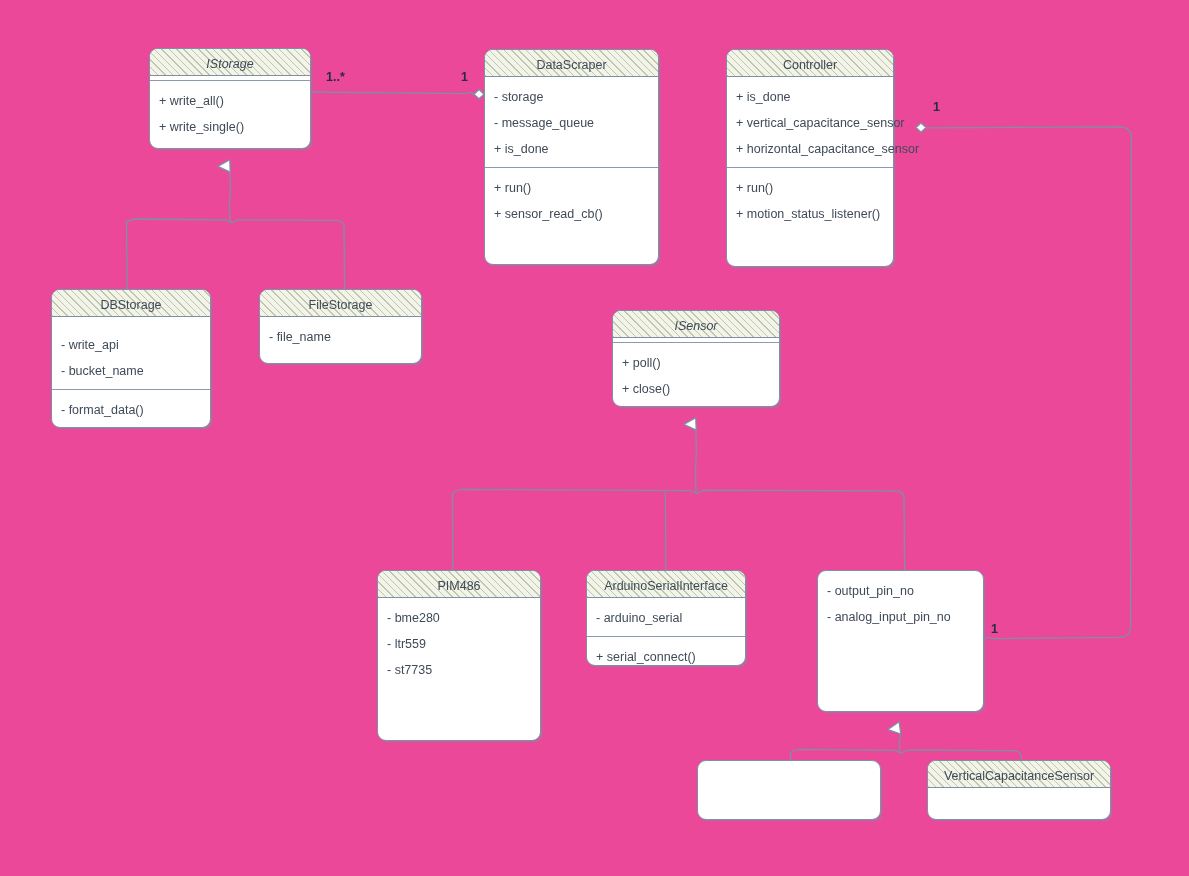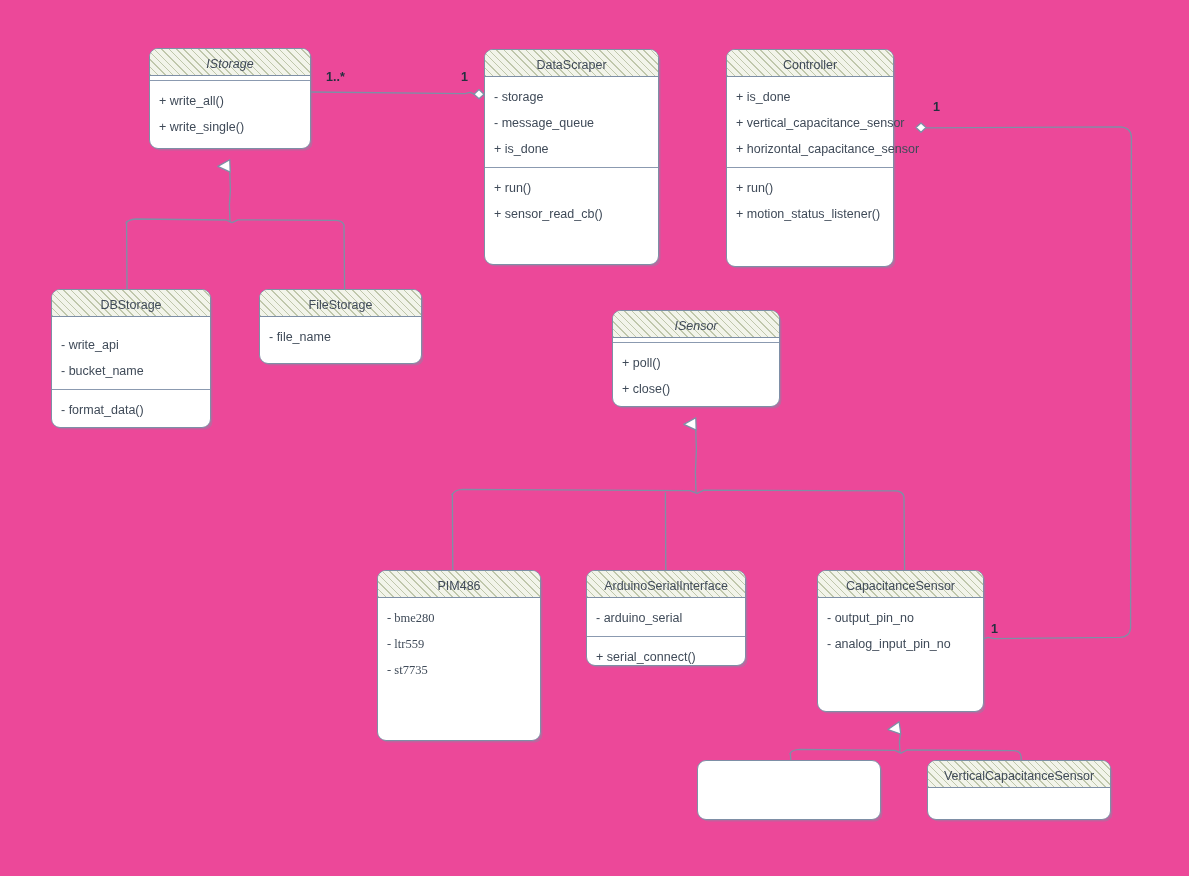--- a/index.html
+++ b/index.html
@@ -185,38 +185,37 @@
       <div class="uml-class" style="left: 612px; top: 310px; width: 168px; height: 97px;">
         <div class="uml-header italic"><span>ISensor</span></div>
         <div class="uml-compartment divided" style="padding-top: 0px; padding-bottom: 4px;"></div>
         <div class="uml-compartment" style="padding-top: 7px;">
           <div class="uml-member">+ poll()</div>
           <div class="uml-member">+ close()</div>
         </div>
       </div>
       <div class="uml-class" style="left: 377px; top: 570px; width: 164px; height: 171px;">
         <div class="uml-header"><span>PIM486</span></div>
-        <div class="uml-compartment" style="padding-top: 7px; padding-bottom: 5px; font-family: Liberation Serif, serif;">
+        <div class="uml-compartment" style="padding-top: 7px; padding-bottom: 5px;">
           <div class="uml-member">- bme280</div>
           <div class="uml-member">- ltr559</div>
           <div class="uml-member">- st7735</div>
         </div>
         <div class="uml-compartment" style="padding-top: 0px;"></div>
       </div>
       <div class="uml-class" style="left: 586px; top: 570px; width: 160px; height: 96px;">
         <div class="uml-header"><span>ArduinoSerialInterface</span></div>
         <div class="uml-compartment divided" style="padding-top: 7px; padding-bottom: 5px;">
           <div class="uml-member">- arduino_serial</div>
         </div>
         <div class="uml-compartment" style="padding-top: 7px;">
           <div class="uml-member">+ serial_connect()</div>
         </div>
       </div>
       <div class="uml-class" style="left: 817px; top: 570px; width: 167px; height: 142px;">
-        <div class="uml-header"><span>CapacitanceSensor</span></div>
         <div class="uml-compartment" style="padding-top: 7px; padding-bottom: 5px;">
           <div class="uml-member">- output_pin_no</div>
           <div class="uml-member">- analog_input_pin_no</div>
         </div>
         <div class="uml-compartment" style="padding-top: 0px;"></div>
       </div>
       <div class="uml-class" style="left: 697px; top: 760px; width: 184px; height: 60px;">
         <div class="uml-compartment" style="padding-top: 0px; padding-bottom: 4px;"></div>
         <div class="uml-compartment" style="padding-top: 0px;"></div>
       </div>

